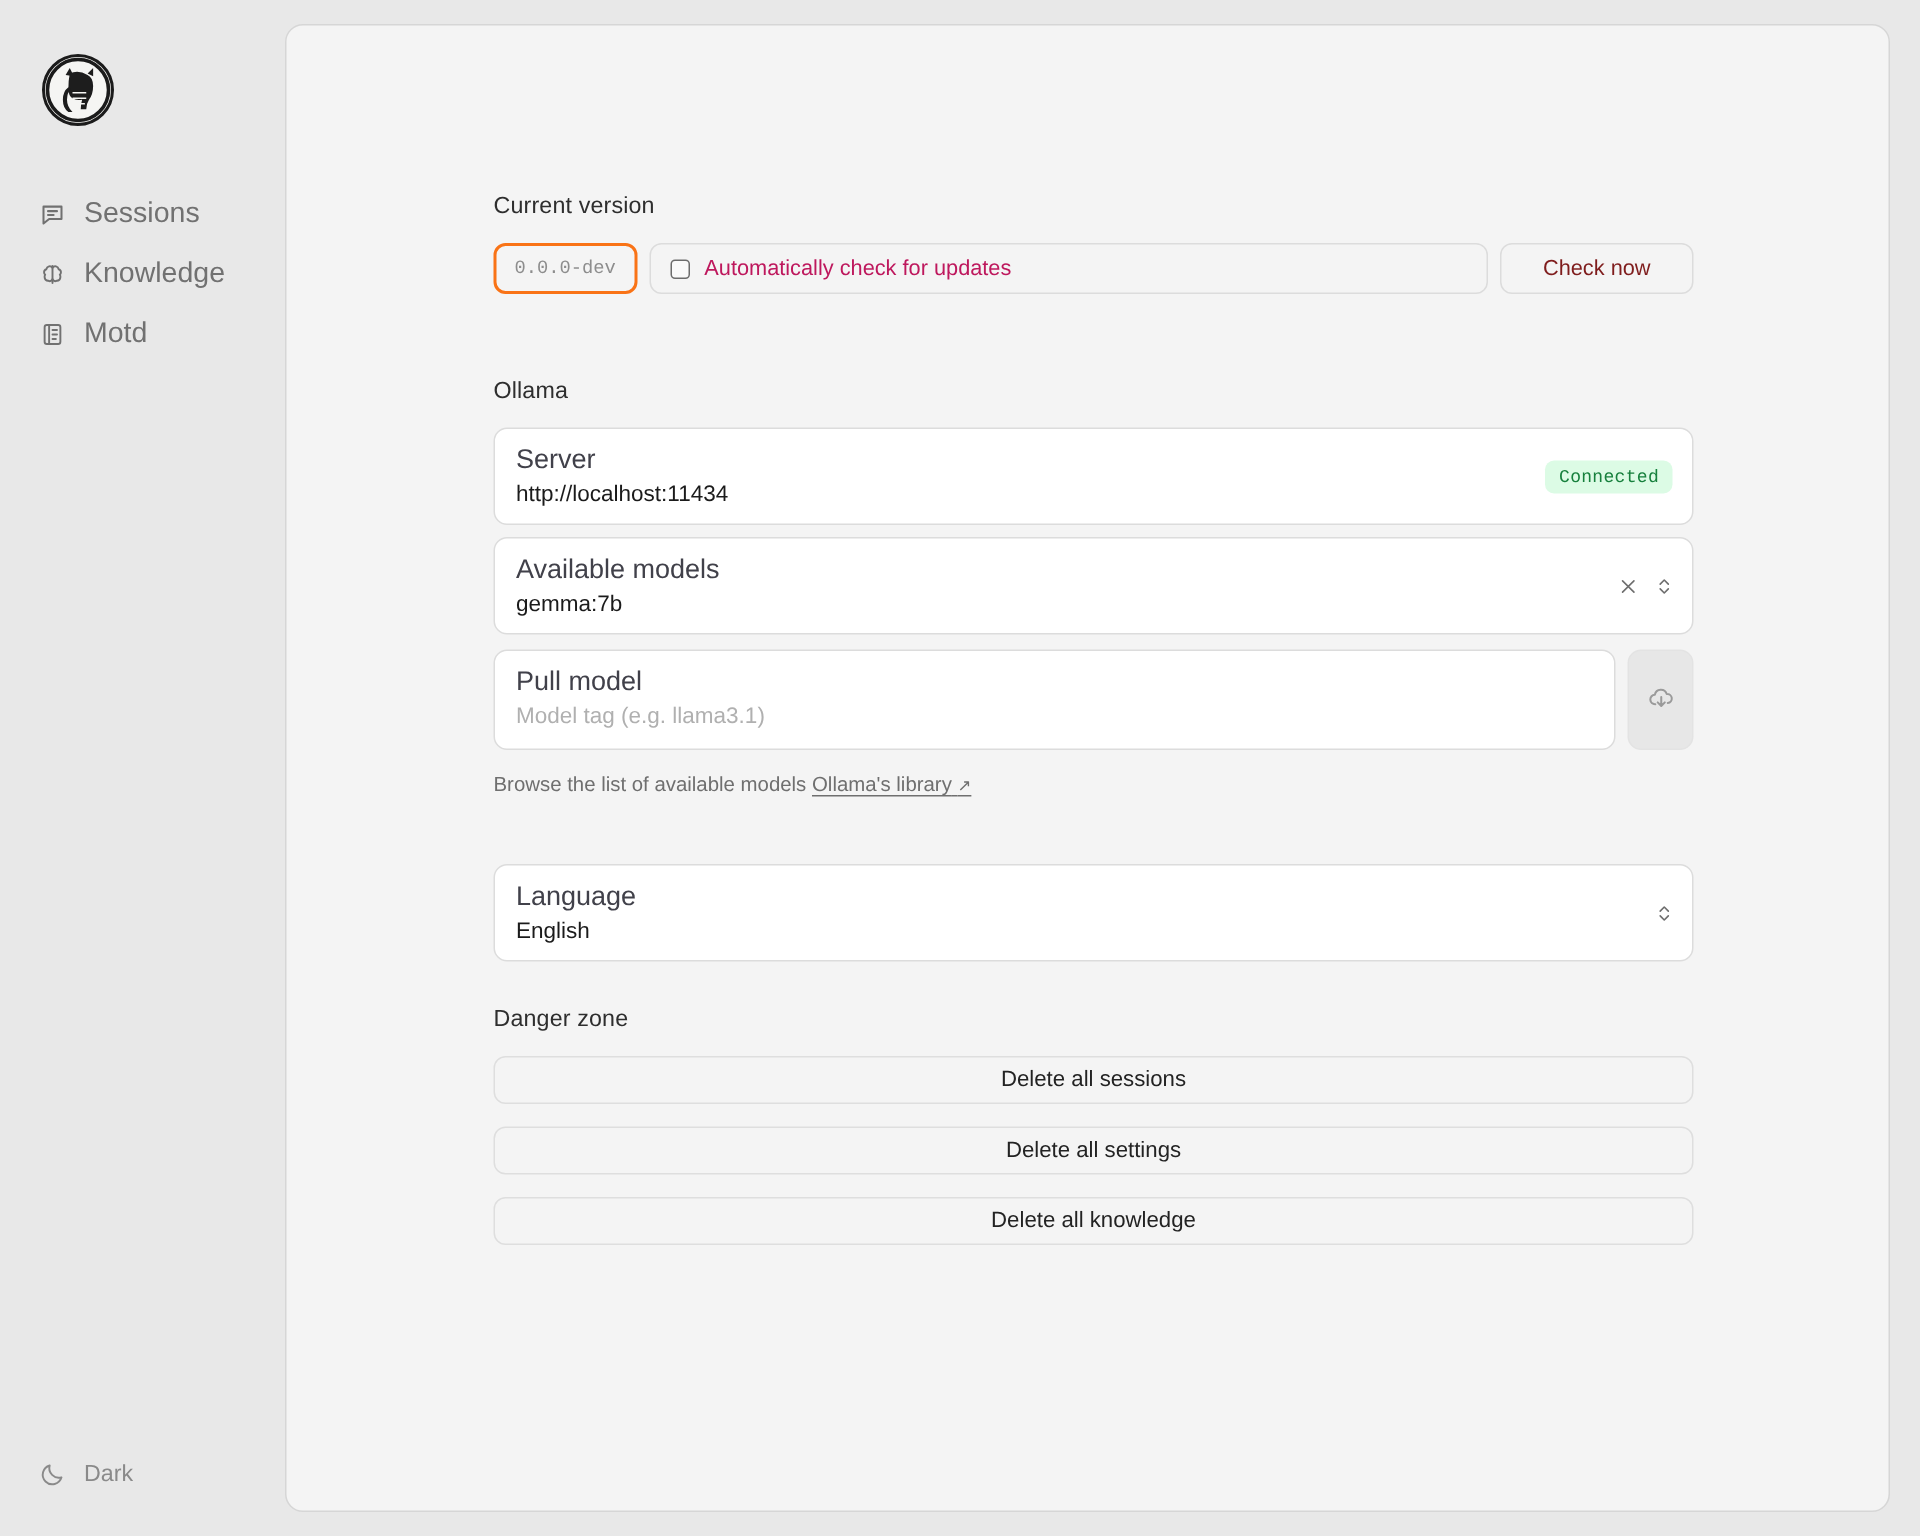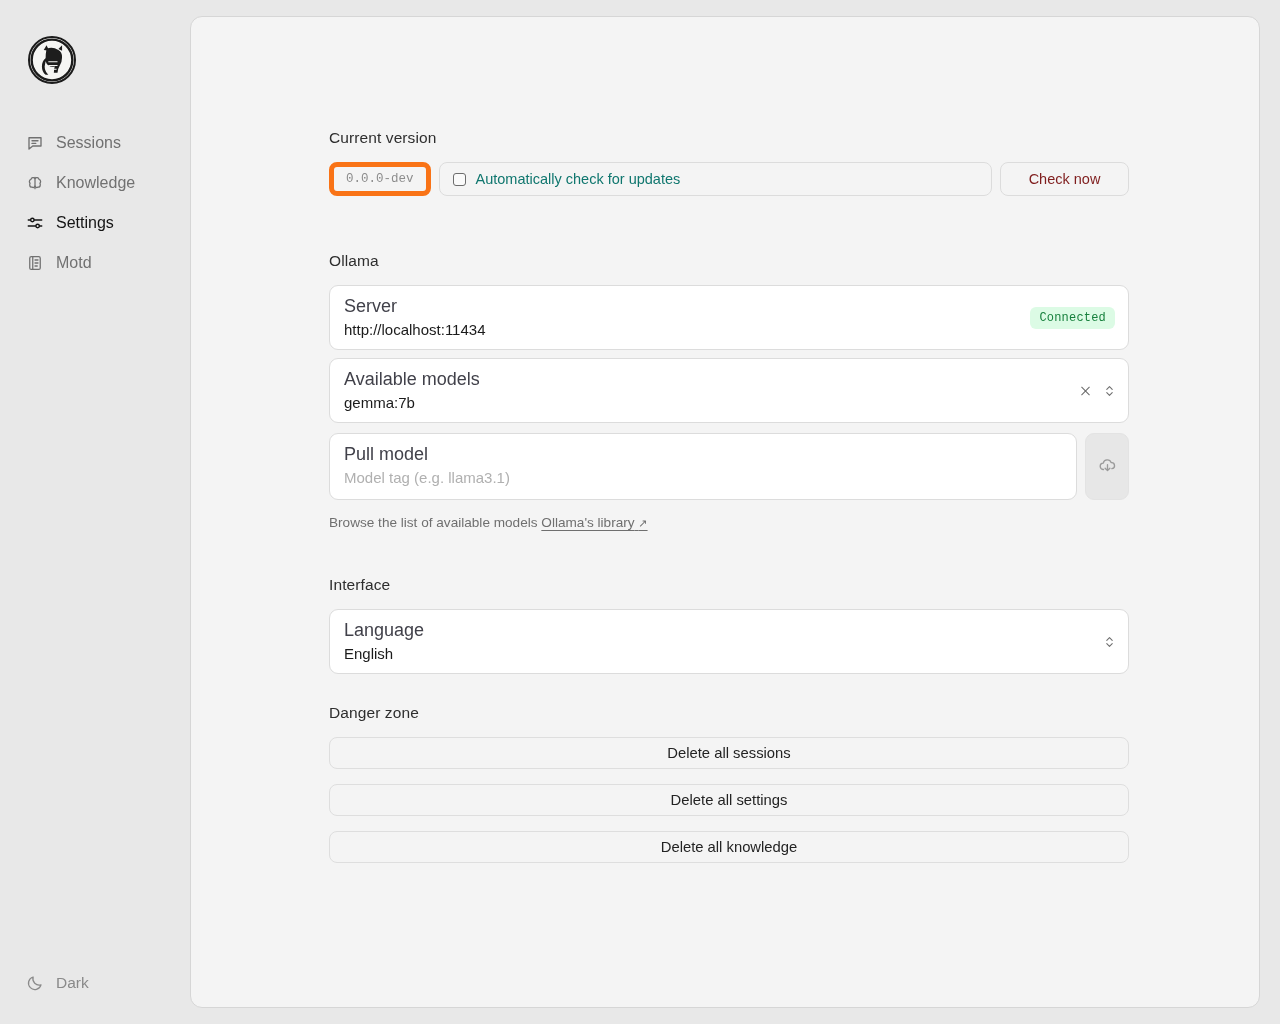--- a/index.html
+++ b/index.html
@@ -52,21 +52,21 @@
 
   .nav-item {
     display: flex;
     align-items: center;
     gap: 12px;
     height: 34px;
     padding: 0 12px;
     border-radius: 7px;
     cursor: pointer;
     color: #717171;
-    font-size: 16px;
+    font-size: 19px;
     user-select: none;
   }
 
   .nav-item.active {
     color: #141414;
   }
 
   .nav-icon {
     width: 18px;
     height: 18px;
@@ -130,21 +130,21 @@
     align-items: stretch;
   }
 
   .version-badge {
     min-width: 80px;
     padding: 0 12px;
     height: 34px;
     display: flex;
     align-items: center;
     justify-content: center;
-    border: 5px solid #f97316;
+    border: 2px solid #f97316;
     border-radius: 8px;
     background: #f4f4f4;
     font-family: "Liberation Mono", monospace;
     font-size: 12.5px;
     color: #8d8d8d;
   }
 
   .autocheck-box {
     flex: 1;
     height: 34px;
@@ -162,21 +162,21 @@
     width: 13px;
     height: 13px;
     flex: 0 0 13px;
     border: 1.4px solid #6d6d6d;
     border-radius: 3px;
     background: #fafafa;
   }
 
   .autocheck-label {
     font-size: 14.5px;
-    color: #0f766e;
+    color: #be185d;
   }
 
   .check-now {
     width: 129px;
     height: 34px;
     border: 1px solid #dcdcdc;
     border-radius: 8px;
     background: #f4f4f4;
     font-family: "Liberation Sans", sans-serif;
     font-size: 14.5px;
@@ -342,31 +342,20 @@
       <span class="nav-icon">
         <svg viewBox="0 0 24 24" fill="none" stroke="currentColor" stroke-width="1.7" stroke-linecap="round" stroke-linejoin="round">
           <path d="M12 4.5v15"></path>
           <path d="M12 6a3 3 0 0 0-5.4 1.3A2.8 2.8 0 0 0 4.5 10a2.8 2.8 0 0 0 1 2.2A2.9 2.9 0 0 0 5 14.5a3 3 0 0 0 3 3 3 3 0 0 0 4-1.2"></path>
           <path d="M12 6a3 3 0 0 1 5.4 1.3A2.8 2.8 0 0 1 19.5 10a2.8 2.8 0 0 1-1 2.2A2.9 2.9 0 0 1 19 14.5a3 3 0 0 1-3 3 3 3 0 0 1-4-1.2"></path>
         </svg>
       </span>
       <span>Knowledge</span>
     </div>
 
-    <div class="nav-item active">
-      <span class="nav-icon">
-        <svg viewBox="0 0 24 24" fill="none" stroke="currentColor" stroke-width="1.8" stroke-linecap="round">
-          <path d="M3 8h3M11 8h10"></path>
-            <circle cx="8.5" cy="8" r="2.3"></circle>
-          <path d="M3 16h10M18 16h3"></path>
-            <circle cx="15.5" cy="16" r="2.3"></circle>
-        </svg>
-      </span>
-      <span>Settings</span>
-    </div>
 
     <div class="nav-item">
       <span class="nav-icon">
         <svg viewBox="0 0 24 24" fill="none" stroke="currentColor" stroke-width="1.7" stroke-linecap="round" stroke-linejoin="round">
           <rect x="5" y="3.5" width="14" height="17" rx="2"></rect>
           <path d="M9 3.5v17"></path>
             <path d="M12 8h4M12 12h4M12 16h3"></path>
         </svg>
       </span>
       <span>Motd</span>
@@ -455,21 +444,20 @@
 
         <div class="helper-line">
           <span>Browse the list of available models</span>
           <a class="helper-link"><span>Ollama's library</span> <span class="ext-arrow">↗</span></a>
         </div>
       </section>
 
       <div class="spacer-md"></div>
 
       <section class="section">
-        <div class="section-title">Interface</div>
 
         <div class="field-card">
           <div class="field-label">Language</div>
           <div class="field-value">English</div>
           <span class="field-actions">
             <span class="icon-btn">
               <svg width="13" height="13" viewBox="0 0 24 24" fill="none" stroke="currentColor" stroke-width="2" stroke-linecap="round" stroke-linejoin="round">
                 <path d="M7 9l5-5 5 5M7 15l5 5 5-5"></path>
               </svg>
             </span>

